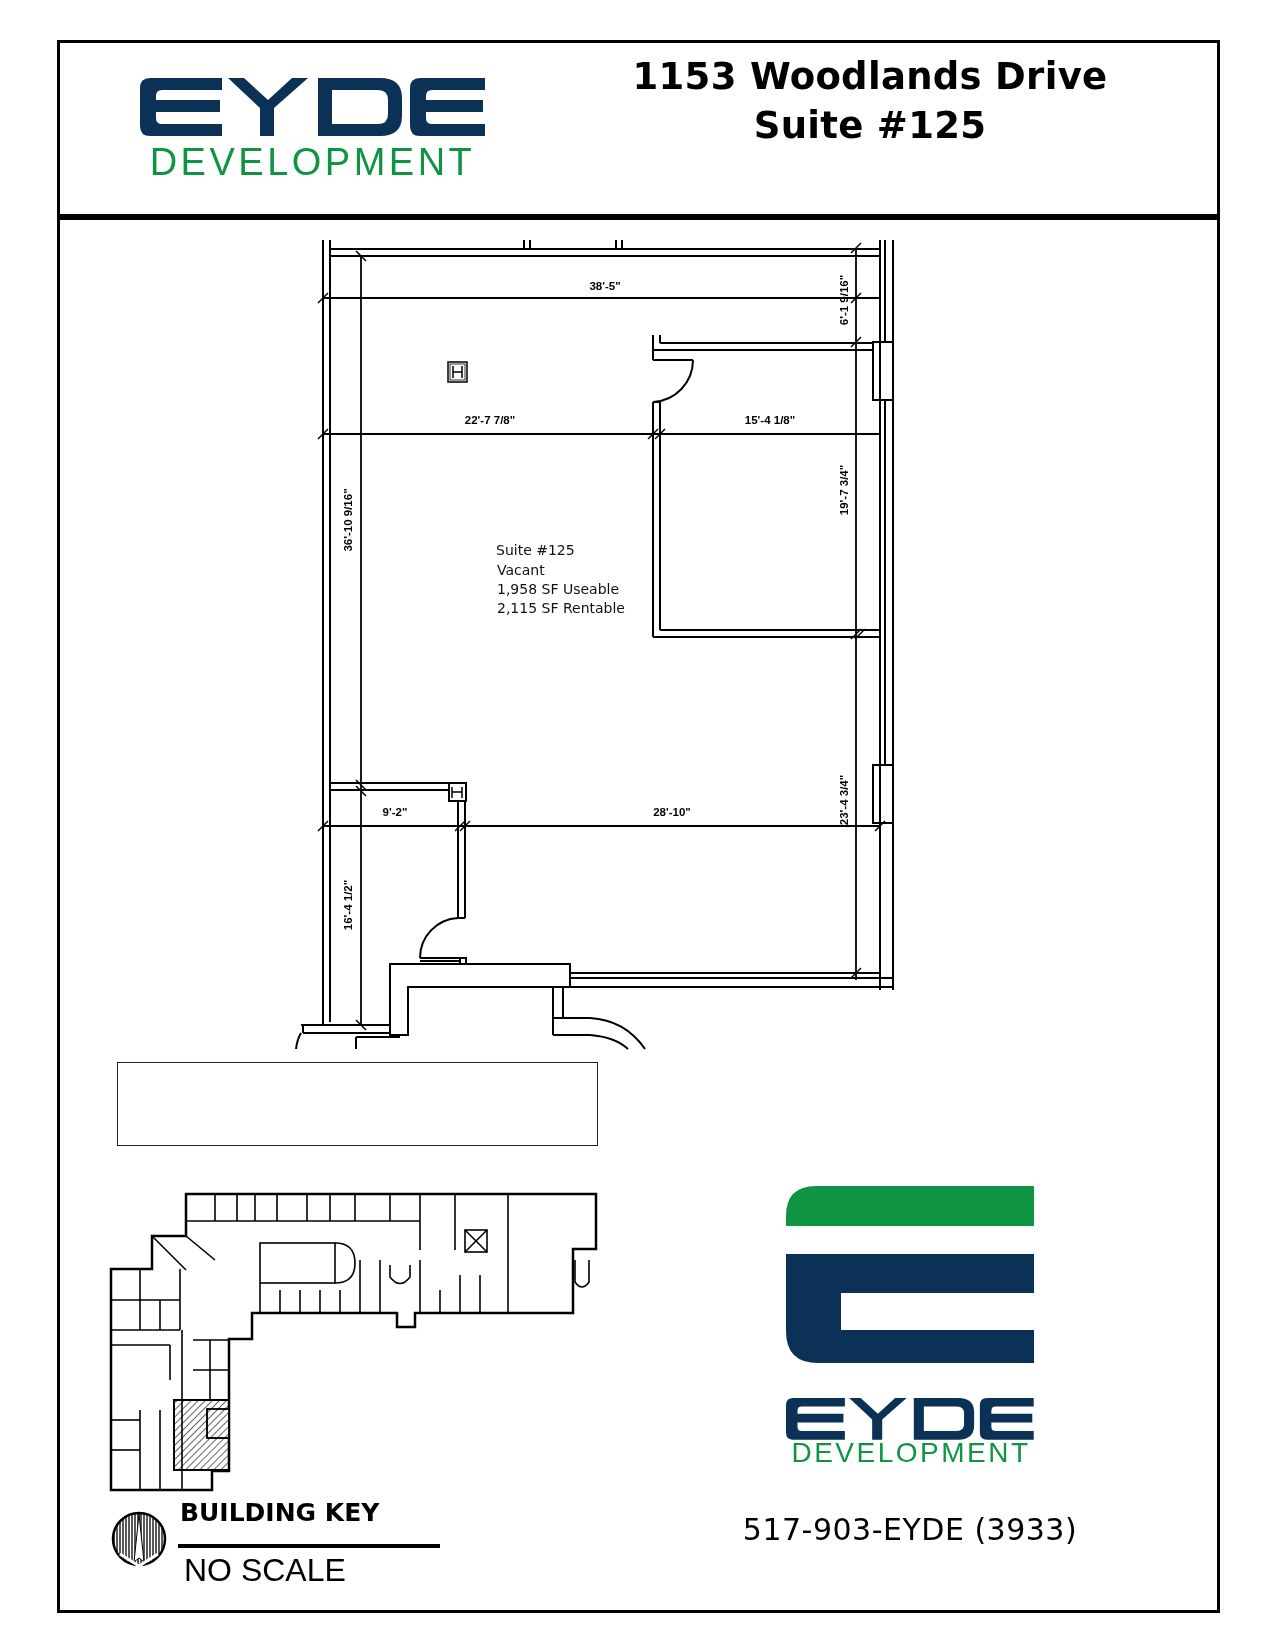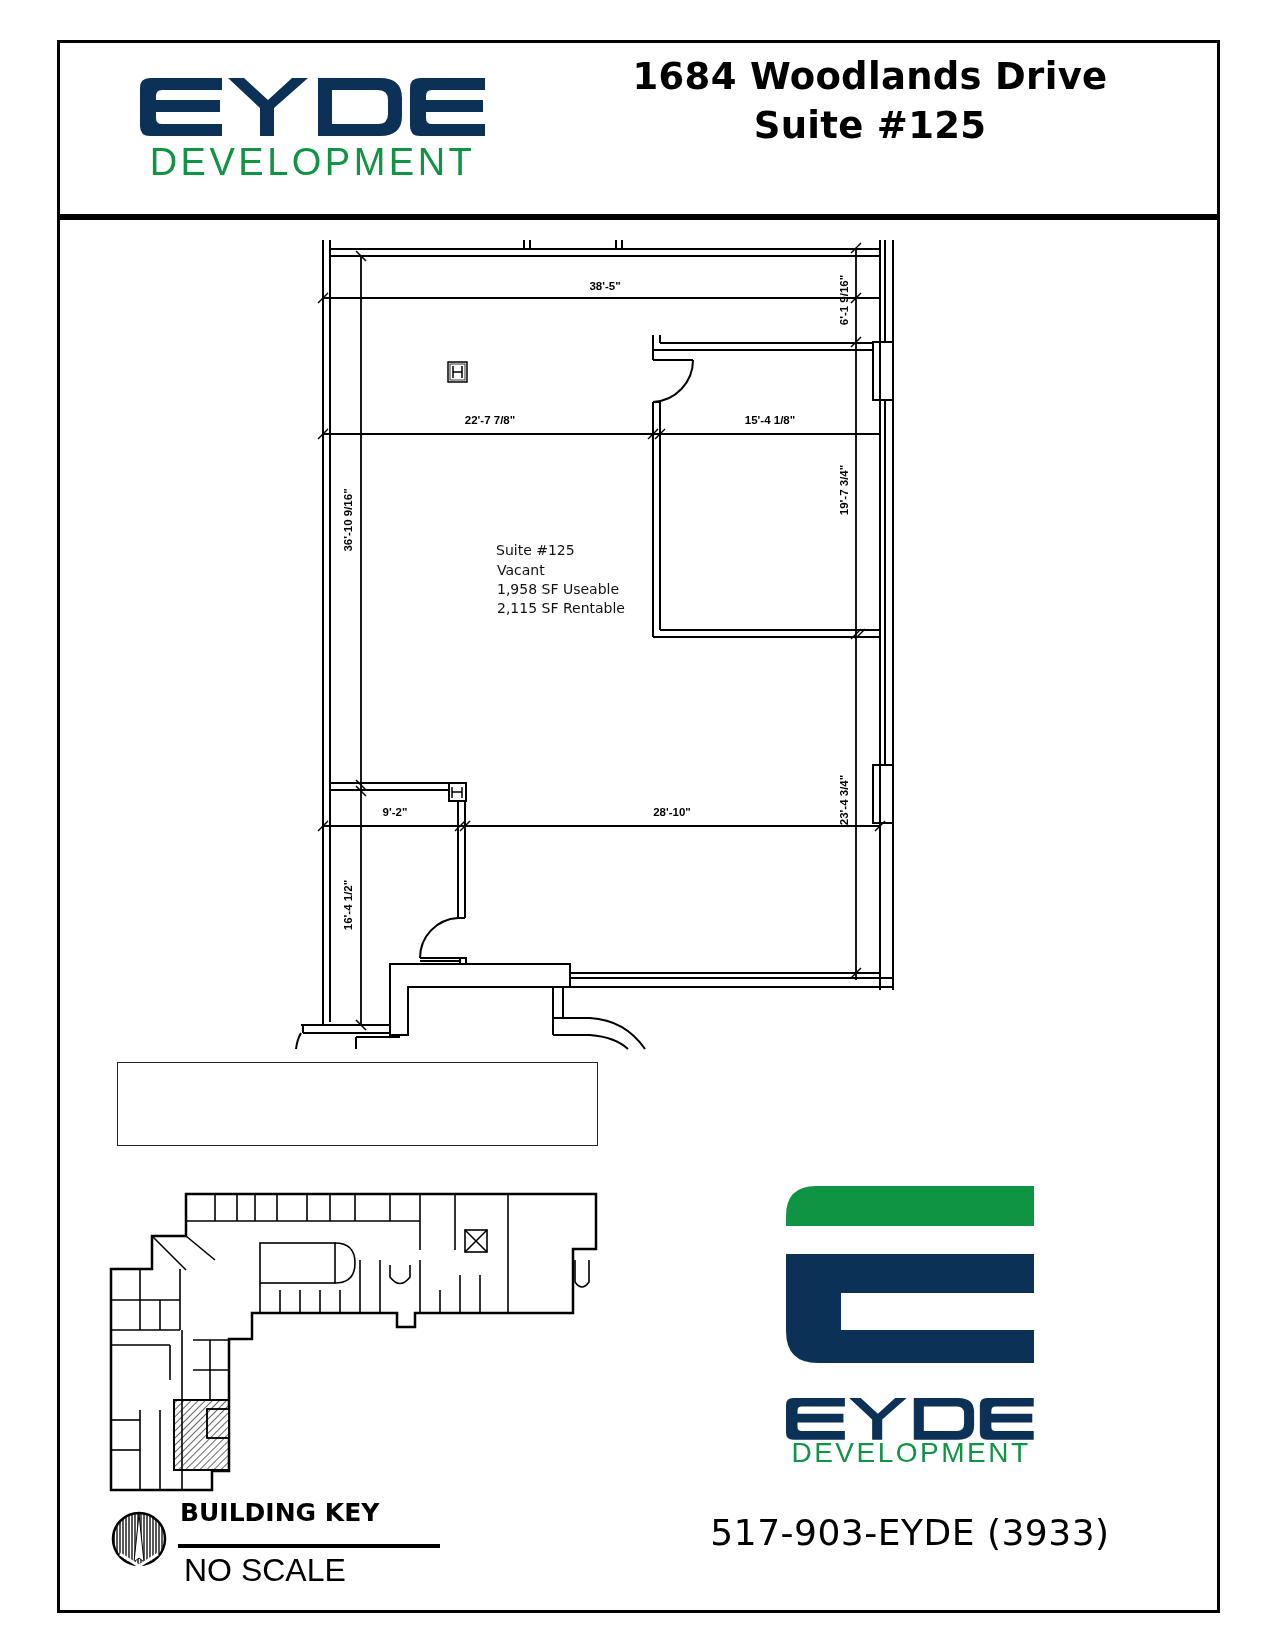--- a/index.html
+++ b/index.html
@@ -32,21 +32,21 @@
 
   .key-block { position: absolute; left: 110px; top: 1498px; }
   .key-title { position: absolute; left: 70px; top: 0px; font-size: 25px; white-space: nowrap;
                font-family: "DejaVu Sans", sans-serif; font-weight: bold; }
   .key-line { position: absolute; left: 68px; top: 46px; width: 262px; height: 4px; background: #000; }
   .key-scale { position: absolute; left: 74px; top: 54px; font-size: 32px; white-space: nowrap;
                font-family: Liberation Sans, sans-serif; }
 
   .logo-big { position: absolute; left: 786px; top: 1186px; width: 250px; }
   .phone { position: absolute; left: 680px; top: 1512px; width: 460px; text-align: center;
-           font-family: "DejaVu Sans", sans-serif; font-size: 36px; letter-spacing: 0.5px; white-space: nowrap; }
+           font-family: "DejaVu Sans", sans-serif; font-size: 30px; letter-spacing: 0.5px; white-space: nowrap; }
 </style>
 </head>
 <body>
 
 <div class="frame"></div>
 <div class="header-divider"></div>
 
 <div class="logo-top">
   <svg class="logo-word" viewBox="0 0 345 60">
     <g fill="#0c3157">
@@ -57,21 +57,21 @@
 
       <path d="M178 0 H240 Q262 0 262 20 V38 Q262 58 240 58 H178 Z M192 12 V46 H238 Q248 46 248 36 V22 Q248 12 238 12 Z"></path>
 
       <path d="M280 0 H345 V12 H292 Q286 12 286 18 V22 H343 V34 H286 V40 Q286 46 292 46 H345 V58 H280 Q270 58 270 48 V10 Q270 0 280 0 Z"></path>
     </g>
   </svg>
   <div class="logo-sub">DEVELOPMENT</div>
 </div>
 
 <div class="address">
-  <div>1684 Woodlands Drive</div>
+  <div>1153 Woodlands Drive</div>
   <div>Suite #125</div>
 </div>
 
 <svg class="plan" viewBox="0 0 1275 1650">
   <g stroke="#000" stroke-width="2" fill="none">
 
     <line x1="323" y1="240" x2="323" y2="1025"></line>
     <line x1="330" y1="240" x2="330" y2="1022"></line>
 
     <line x1="330" y1="249" x2="880" y2="249"></line>

